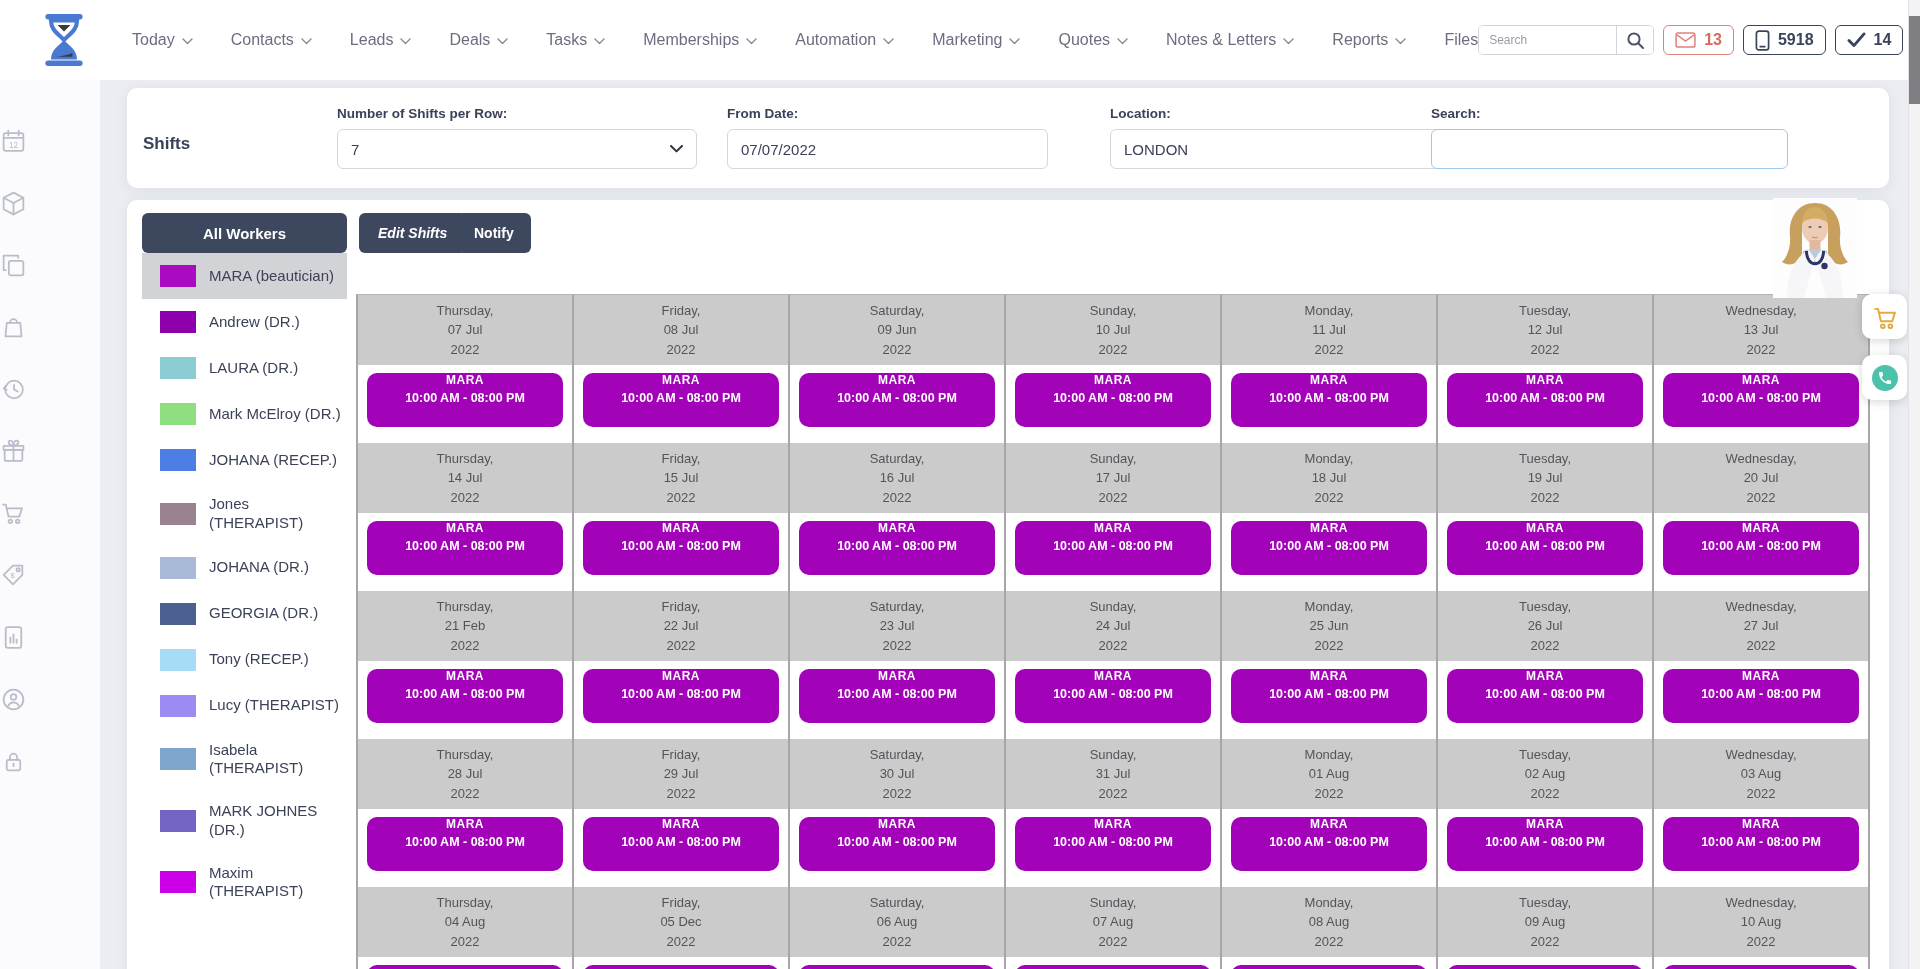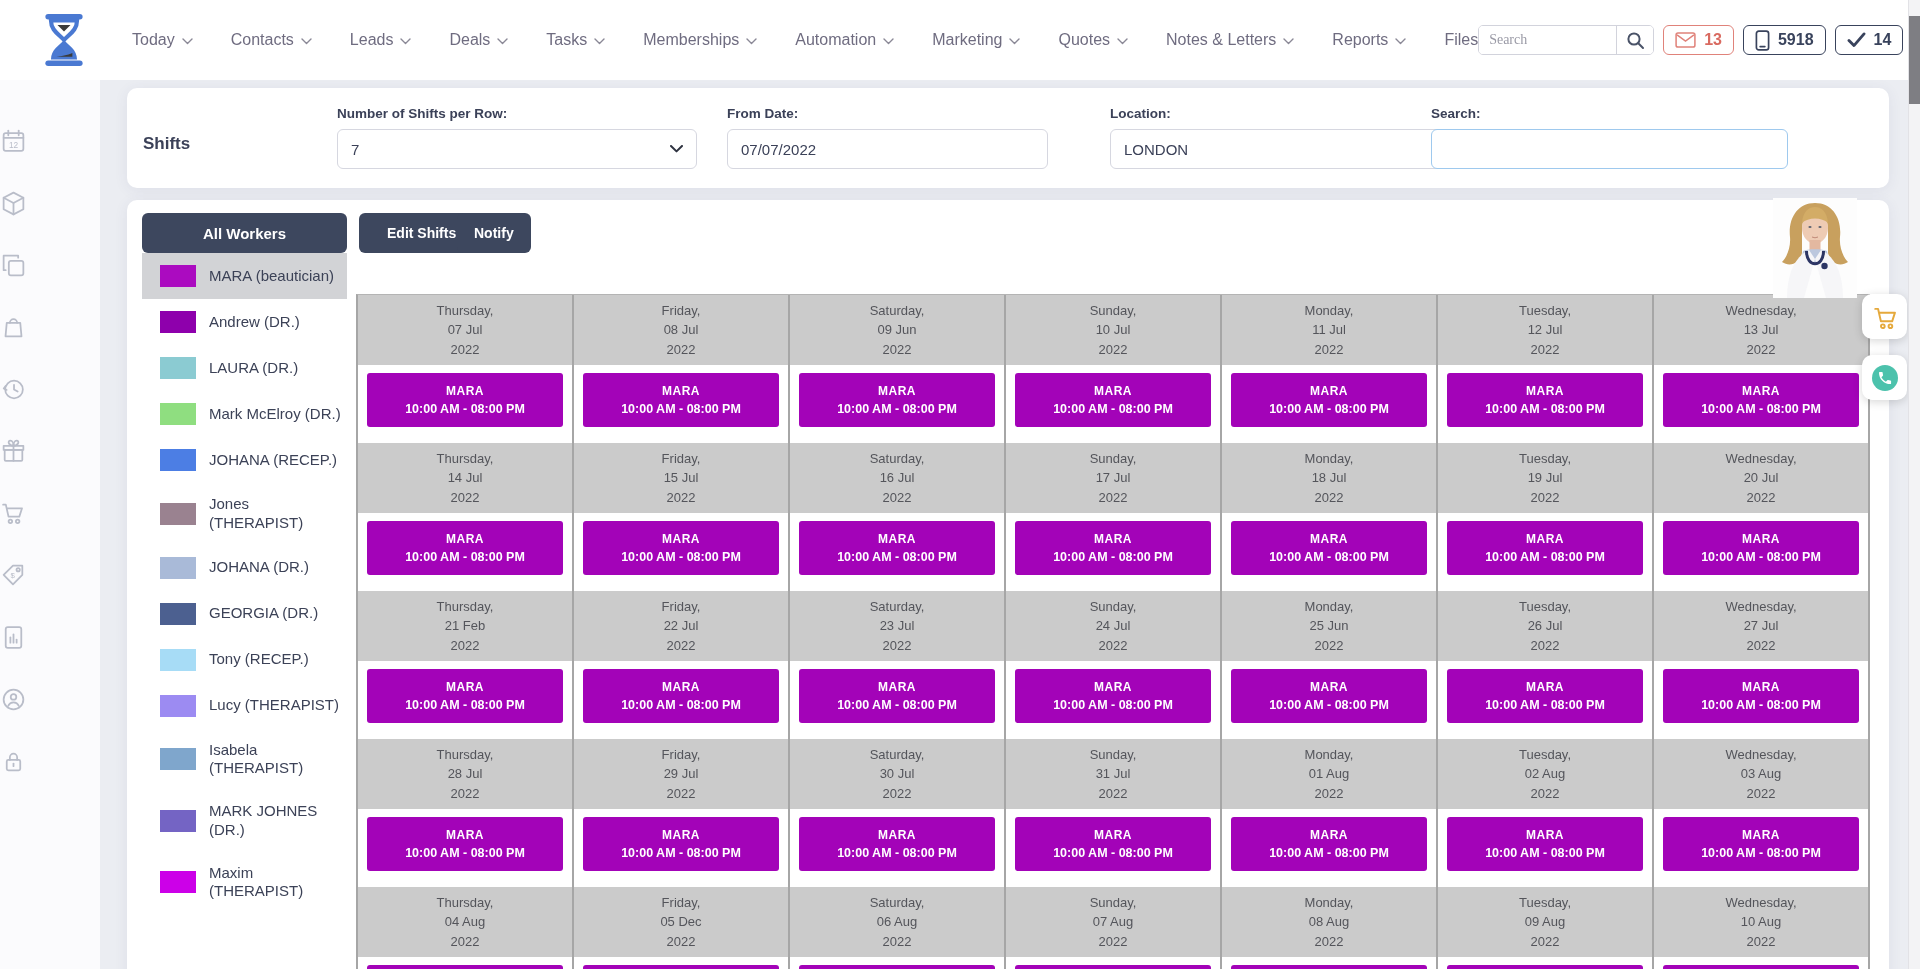--- a/index.html
+++ b/index.html
@@ -11,22 +11,22 @@
             display:flex; align-items:center; z-index:6; }
   .logo { margin-left:34px; display:flex; align-items:center; }
   .main-nav { display:flex; align-items:center; gap:38px; margin-left:38px; }
   .nav-item { display:flex; align-items:center; gap:7px; cursor:pointer; white-space:nowrap; }
   .nav-item .nav-label { font-size:16px; color:#6f6c80; }
   .nav-item svg { margin-top:2px; }
 
   .topbar-right { margin-left:auto; display:flex; align-items:center; gap:9px; margin-right:44px; }
   .search-box { width:176px; height:30px; border:1px solid #d2d3dc; border-radius:5px;
                 display:flex; align-items:stretch; overflow:hidden; background:#fff; }
-  .search-box input { border:none; outline:none; flex:1; padding:0 10px; font-size:14px; color:#c2410c;
-                      font-family:Liberation Serif, serif; min-width:0; }
+  .search-box input { border:none; outline:none; flex:1; padding:0 10px; font-size:12px; color:#c2410c;
+                      font-family:Liberation Sans, sans-serif; min-width:0; }
   .search-box input::placeholder { color:#9a9aa6; }
   .search-divider { width:1px; background:#d2d3dc; }
   .search-btn { width:36px; display:flex; align-items:center; justify-content:center; cursor:pointer; background:#fff; border:none; }
 
   .hbadge { height:30px; border:1.5px solid #39435c; border-radius:6px; display:flex; align-items:center;
             gap:8px; padding:0 11px; color:#39435c; font-size:16px; font-weight:bold; cursor:pointer; background:#fff; }
   .hbadge.mail { border-color:#e0827a; color:#d96a60; }
   .help-btn { width:42px; }
   .help-circle { width:19px; height:19px; border:1.5px solid #39435c; border-radius:50%;
                  display:flex; align-items:center; justify-content:center; font-size:12px; font-weight:bold; color:#39435c; }
@@ -56,38 +56,38 @@
   .fg-loc   { left:983px;  width:366px; }
   .fg-search{ left:1304px; width:357px; }
 
   
   .main-card { position:absolute; left:127px; top:200px; width:1762px; height:794px; background:#fff;
                border-radius:10px; box-shadow:0 2px 14px rgba(60,60,110,.08); z-index:3; }
 
   .btn-dark { background:#3d475e; color:#fff; font-weight:bold; border:none; border-radius:6px;
               height:40px; cursor:pointer; font-family:"Liberation Sans", sans-serif; }
   .all-workers-btn { position:absolute; left:15px; top:13px; width:205px; font-size:15px; }
-  .edit-shifts-btn { position:absolute; left:232px; top:13px; padding:0 28px; font-size:14px; }
+  .edit-shifts-btn { position:absolute; left:232px; top:13px; padding:0 19px; font-size:14px;font-style:italic; }
   .notify-btn      { position:absolute; left:330px; top:13px; padding:0 17px; font-size:14px; }
 
   .worker-list { position:absolute; left:15px; top:53px; width:205px; }
   .worker-item { display:flex; align-items:center; gap:13px; padding:12px 0 12px 18px; cursor:pointer; }
   .worker-item.selected { background:#d2d3d6; }
   .swatch { width:36px; height:22px; flex-shrink:0; }
   .worker-name { font-size:15px; color:#3c4257; width:138px; line-height:1.25; }
 
   
   .cal-grid { position:absolute; left:229px; top:94px; width:1514px; display:grid;
               grid-template-columns:repeat(7, 1fr); border-top:1px solid #b4b4b4; border-left:2px solid #a6a6a6; }
   .day-cell { border-right:2px solid #a6a6a6; }
   .day-header { height:70px; background:#cbcbcb; display:flex; flex-direction:column; align-items:center;
                 justify-content:center; font-size:13px; color:#54555b; line-height:1.5; }
   .day-body { height:70px; background:#fff; }
-  .shift-block { margin:8px 9px 0 9px; height:54px; border-radius:3px; color:#fff;
-                 display:flex; flex-direction:column; align-items:center; justify-content:center;
+  .shift-block { margin:8px 9px 0 9px; height:54px; border-radius:10px; color:#fff;
+                 display:flex; flex-direction:column; align-items:center; 
                  gap:4px; cursor:pointer; }
   .shift-worker { font-size:12px; font-weight:bold; letter-spacing:.5px; }
   .shift-time   { font-size:12.5px; font-weight:bold; }
 
   
   .doctor { position:absolute; left:1646px; top:-3px; width:84px; height:102px; z-index:4; pointer-events:none; }
 
   
   .float-stack { position:absolute; right:13px; top:294px; display:flex; flex-direction:column; gap:16px; z-index:9; }
   .float-btn { width:45px; height:45px; background:#fff; border-radius:10px; border:none;

